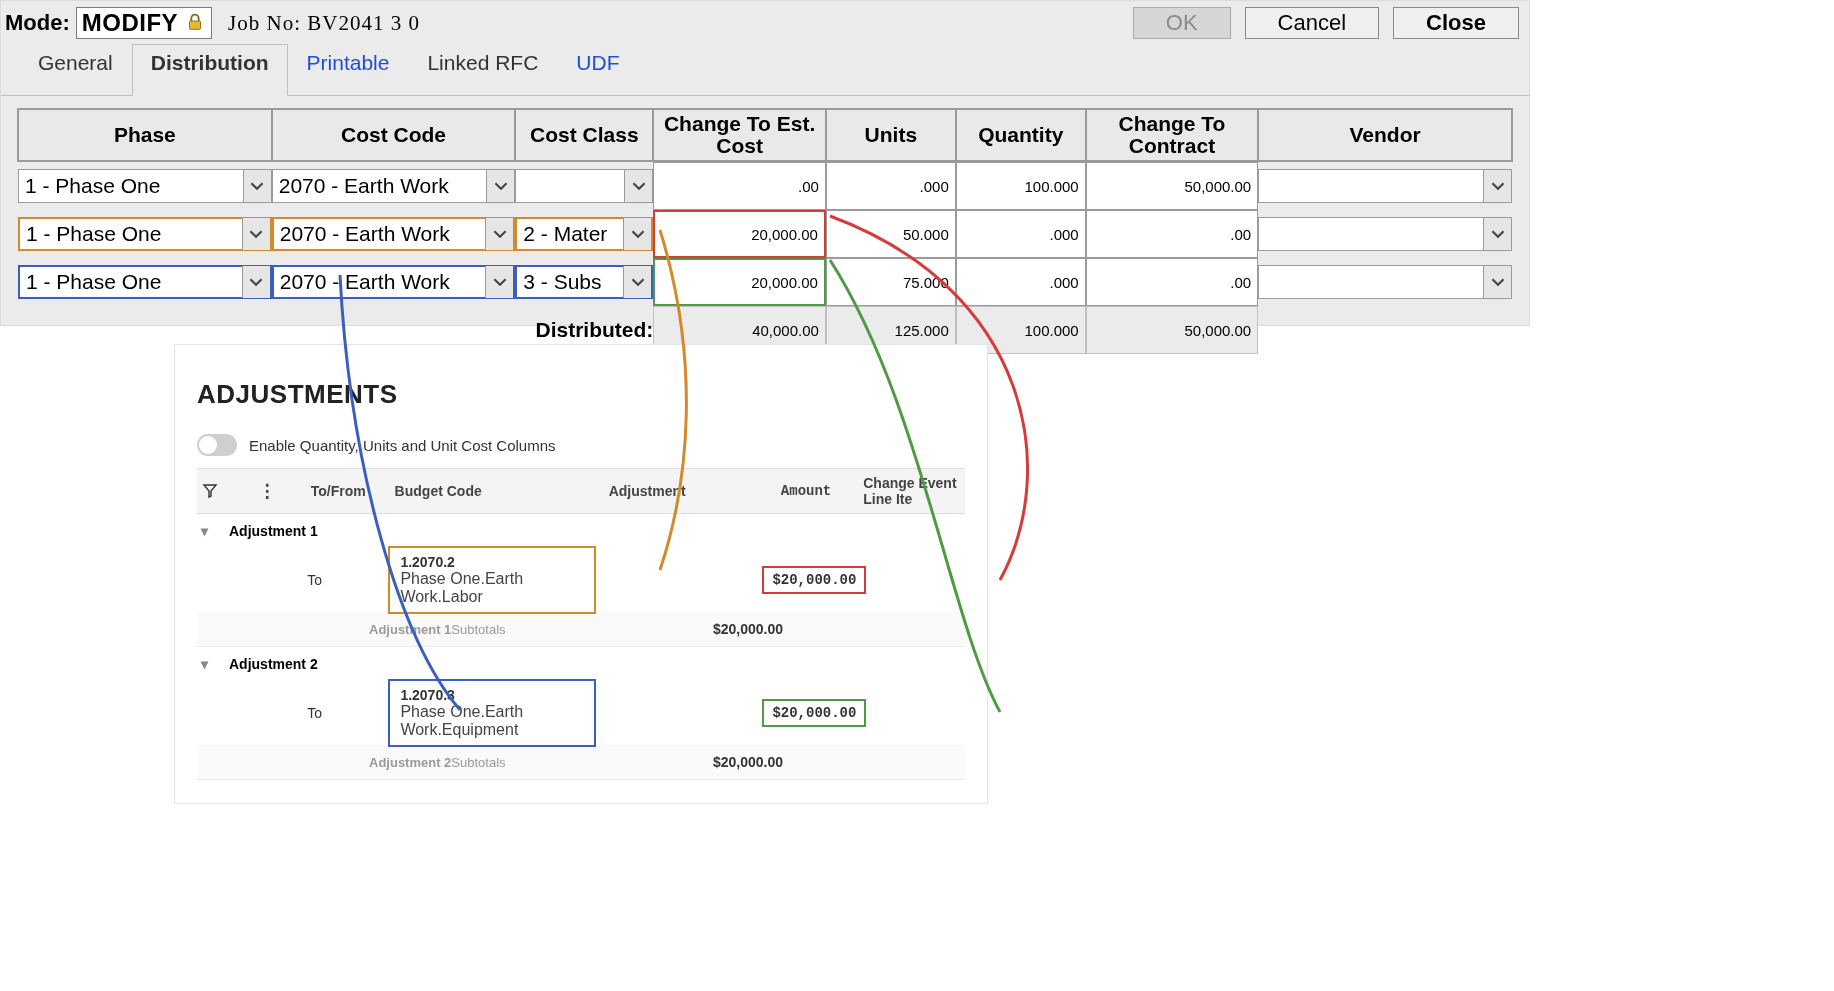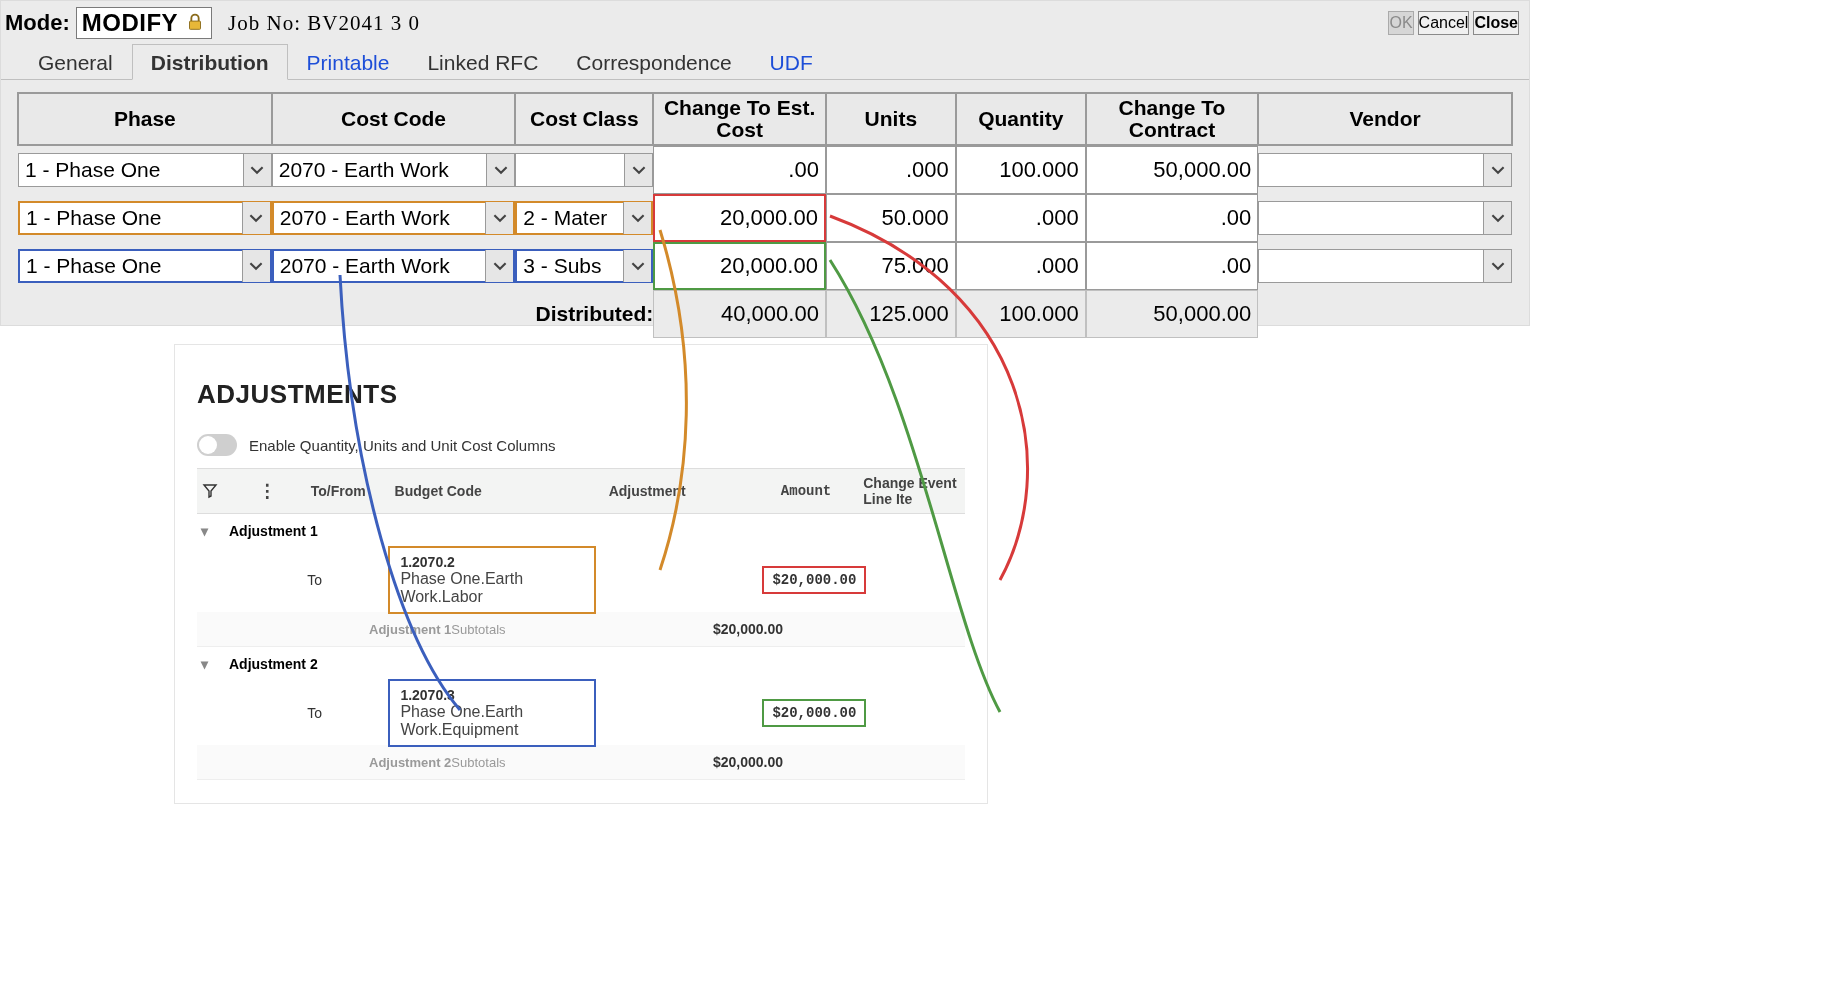--- a/index.html
+++ b/index.html
@@ -10,26 +10,26 @@
     position: absolute; left: 0; top: 0; width: 1530px; height: 326px;
     background: #ebebeb; border: 1px solid #dcdcdc; z-index: 1;
   }
   .app-header { display: flex; align-items: center; padding: 6px 10px 4px 4px; }
   .mode-label { font-size: 22px; font-weight: bold; margin-right: 6px; }
   .mode-box { display: inline-flex; align-items: center; border: 1px solid #7a7a7a; background: #fff; padding: 1px 5px 1px 5px; }
   .mode-value { font-size: 24px; font-weight: 900; letter-spacing: 0.5px; margin-right: 6px; }
   .lock-icon { width: 22px; height: 24px; display: inline-block; }
   .jobno { font-size: 21px; margin-left: 16px; letter-spacing: 1px; font-family: Liberation Serif, serif; }
   .spacer { flex: 1; }
-  .btn { font-size: 16px; padding: 2px 0; margin-left: 4px; border: 1px solid #8a8a8a; background: #f0f0f0; cursor: pointer; }
+  .btn { font-size: 22px; padding: 2px 32px; margin-left: 14px; border: 1px solid #8a8a8a; background: #f0f0f0; cursor: pointer; }
   .btn.ok { color: #8a8a8a; background: #d6d6d6; border-color: #aaa; }
   .btn.close { font-weight: bold; }
 
   .tabs { display: flex; align-items: flex-end; padding-left: 18px; border-bottom: 1px solid #bfbfbf; }
-  .tab { font-size: 21px; padding: 6px 18px 4px; color: #333; border: 1px solid transparent; position: relative; top: 1px; cursor: pointer; }
+  .tab { font-size: 21px; padding: 6px 18px 20px; color: #333; border: 1px solid transparent; position: relative; top: 1px; cursor: pointer; }
   .tab.active { font-weight: bold; background: #ebebeb; border: 1px solid #bfbfbf; border-bottom-color: #ebebeb; }
   .tab.disabled { color: #1d4ed8; }
 
   .grid-wrap { padding: 12px 16px 0 16px; }
   .grid { width: 100%; border-collapse: collapse; table-layout: fixed; }
   .grid th {
     background: #e9e9e9; font-size: 21px; font-weight: bold; text-align: center;
     border: 2px solid #9a9a9a; padding: 2px 6px; vertical-align: middle; line-height: 1.05;
     height: 52px; white-space: nowrap;
   }
@@ -41,21 +41,21 @@
     background: #fff; border: 1px solid #9a9a9a; padding: 0 0 0 6px;
     font-size: 21px;
   }
   .dd .txt { flex: 1; overflow: hidden; white-space: nowrap; }
   .dd .chev { width: 28px; height: 32px; border-left: 1px solid #9a9a9a; background: #e6e6e6;
               display: flex; align-items: center; justify-content: center; }
   .chev svg { width: 14px; height: 14px; }
 
   .num {
     width: 100%; height: 48px; border: 1px solid #9a9a9a; background: #fff;
-    font-size: 22px; text-align: right; padding: 0 6px; font-family: Arial;
+    font-size: 15px; text-align: right; padding: 0 6px; font-family: Arial;
   }
   .totals-label { font-size: 21px; font-weight: bold; text-align: right; padding-right: 8px; }
   .totals-cells td .num { background: #ebebeb; border-color: #c0c0c0; }
 
   
   .hl-orange { border: 2px solid #d38a2a !important; }
   .hl-blue   { border: 2px solid #3b5fbd !important; }
   .hl-red    { border: 2px solid #d73a3a !important; }
   .hl-green  { border: 2px solid #4f9a44 !important; }
 
@@ -140,21 +140,20 @@
     <button class="btn ok">OK</button>
     <button class="btn">Cancel</button>
     <button class="btn close">Close</button>
   </div>
 
   <div class="tabs">
     <div class="tab">General</div>
     <div class="tab active">Distribution</div>
     <div class="tab disabled">Printable</div>
     <div class="tab">Linked RFC</div>
-    <div class="tab">Correspondence</div>
     <div class="tab disabled">UDF</div>
   </div>
 
   <div class="grid-wrap">
     <table class="grid">
       <colgroup>
         <col style="width:250px">
           <col style="width:240px">
           <col style="width:136px">
         <col style="width:170px">

